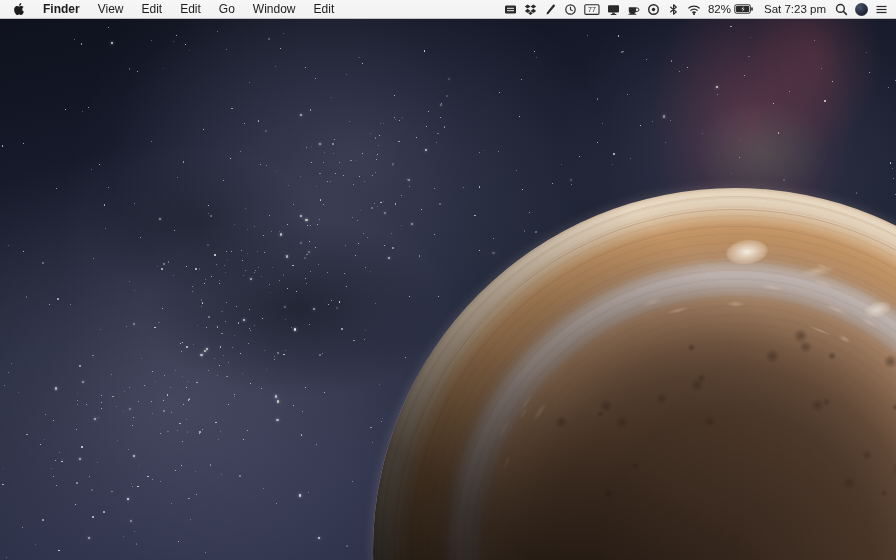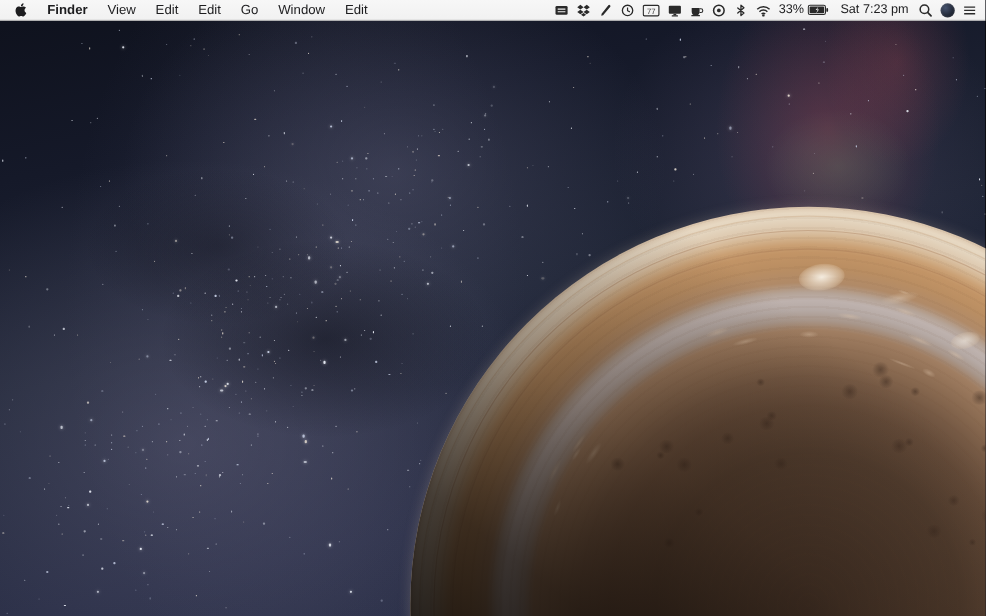--- a/index.html
+++ b/index.html
@@ -766,21 +766,21 @@
       <span class="st">
         <svg width="14" height="13" viewBox="0 0 14 13">
           <path d="M1.4 5.4 A8 8 0 0 1 12.6 5.4" fill="none" stroke="#2a2a2a" stroke-width="1.3"></path>
           <path d="M3.4 7.6 A5 5 0 0 1 10.6 7.6" fill="none" stroke="#2a2a2a" stroke-width="1.3"></path>
           <path d="M5.4 9.7 A2.2 2.2 0 0 1 8.6 9.7" fill="none" stroke="#2a2a2a" stroke-width="1.3"></path>
           <circle cx="7" cy="11" r="1.1" fill="#2a2a2a"></circle>
         </svg>
       </span>
 
       <span class="st battery-group">
-        <span class="battery-text">33%</span>
+        <span class="battery-text">82%</span>
         <svg width="20" height="12" viewBox="0 0 20 12">
           <rect x="0.8" y="1.8" width="15.6" height="8.4" rx="1.6" fill="none" stroke="#2a2a2a" stroke-width="1"></rect>
           <rect x="2" y="3" width="13.2" height="6" rx="0.8" fill="#2a2a2a"></rect>
           <rect x="17.2" y="4.3" width="1.6" height="3.4" rx="0.8" fill="#2a2a2a"></rect>
           <path d="M9.9 3.1 L7.5 6.2 h1.7 L8 9 L10.6 5.7 H8.9 Z" fill="#f3f3f3"></path>
         </svg>
       </span>
 
       <span class="st clock-text">Sat 7:23 pm</span>
 

